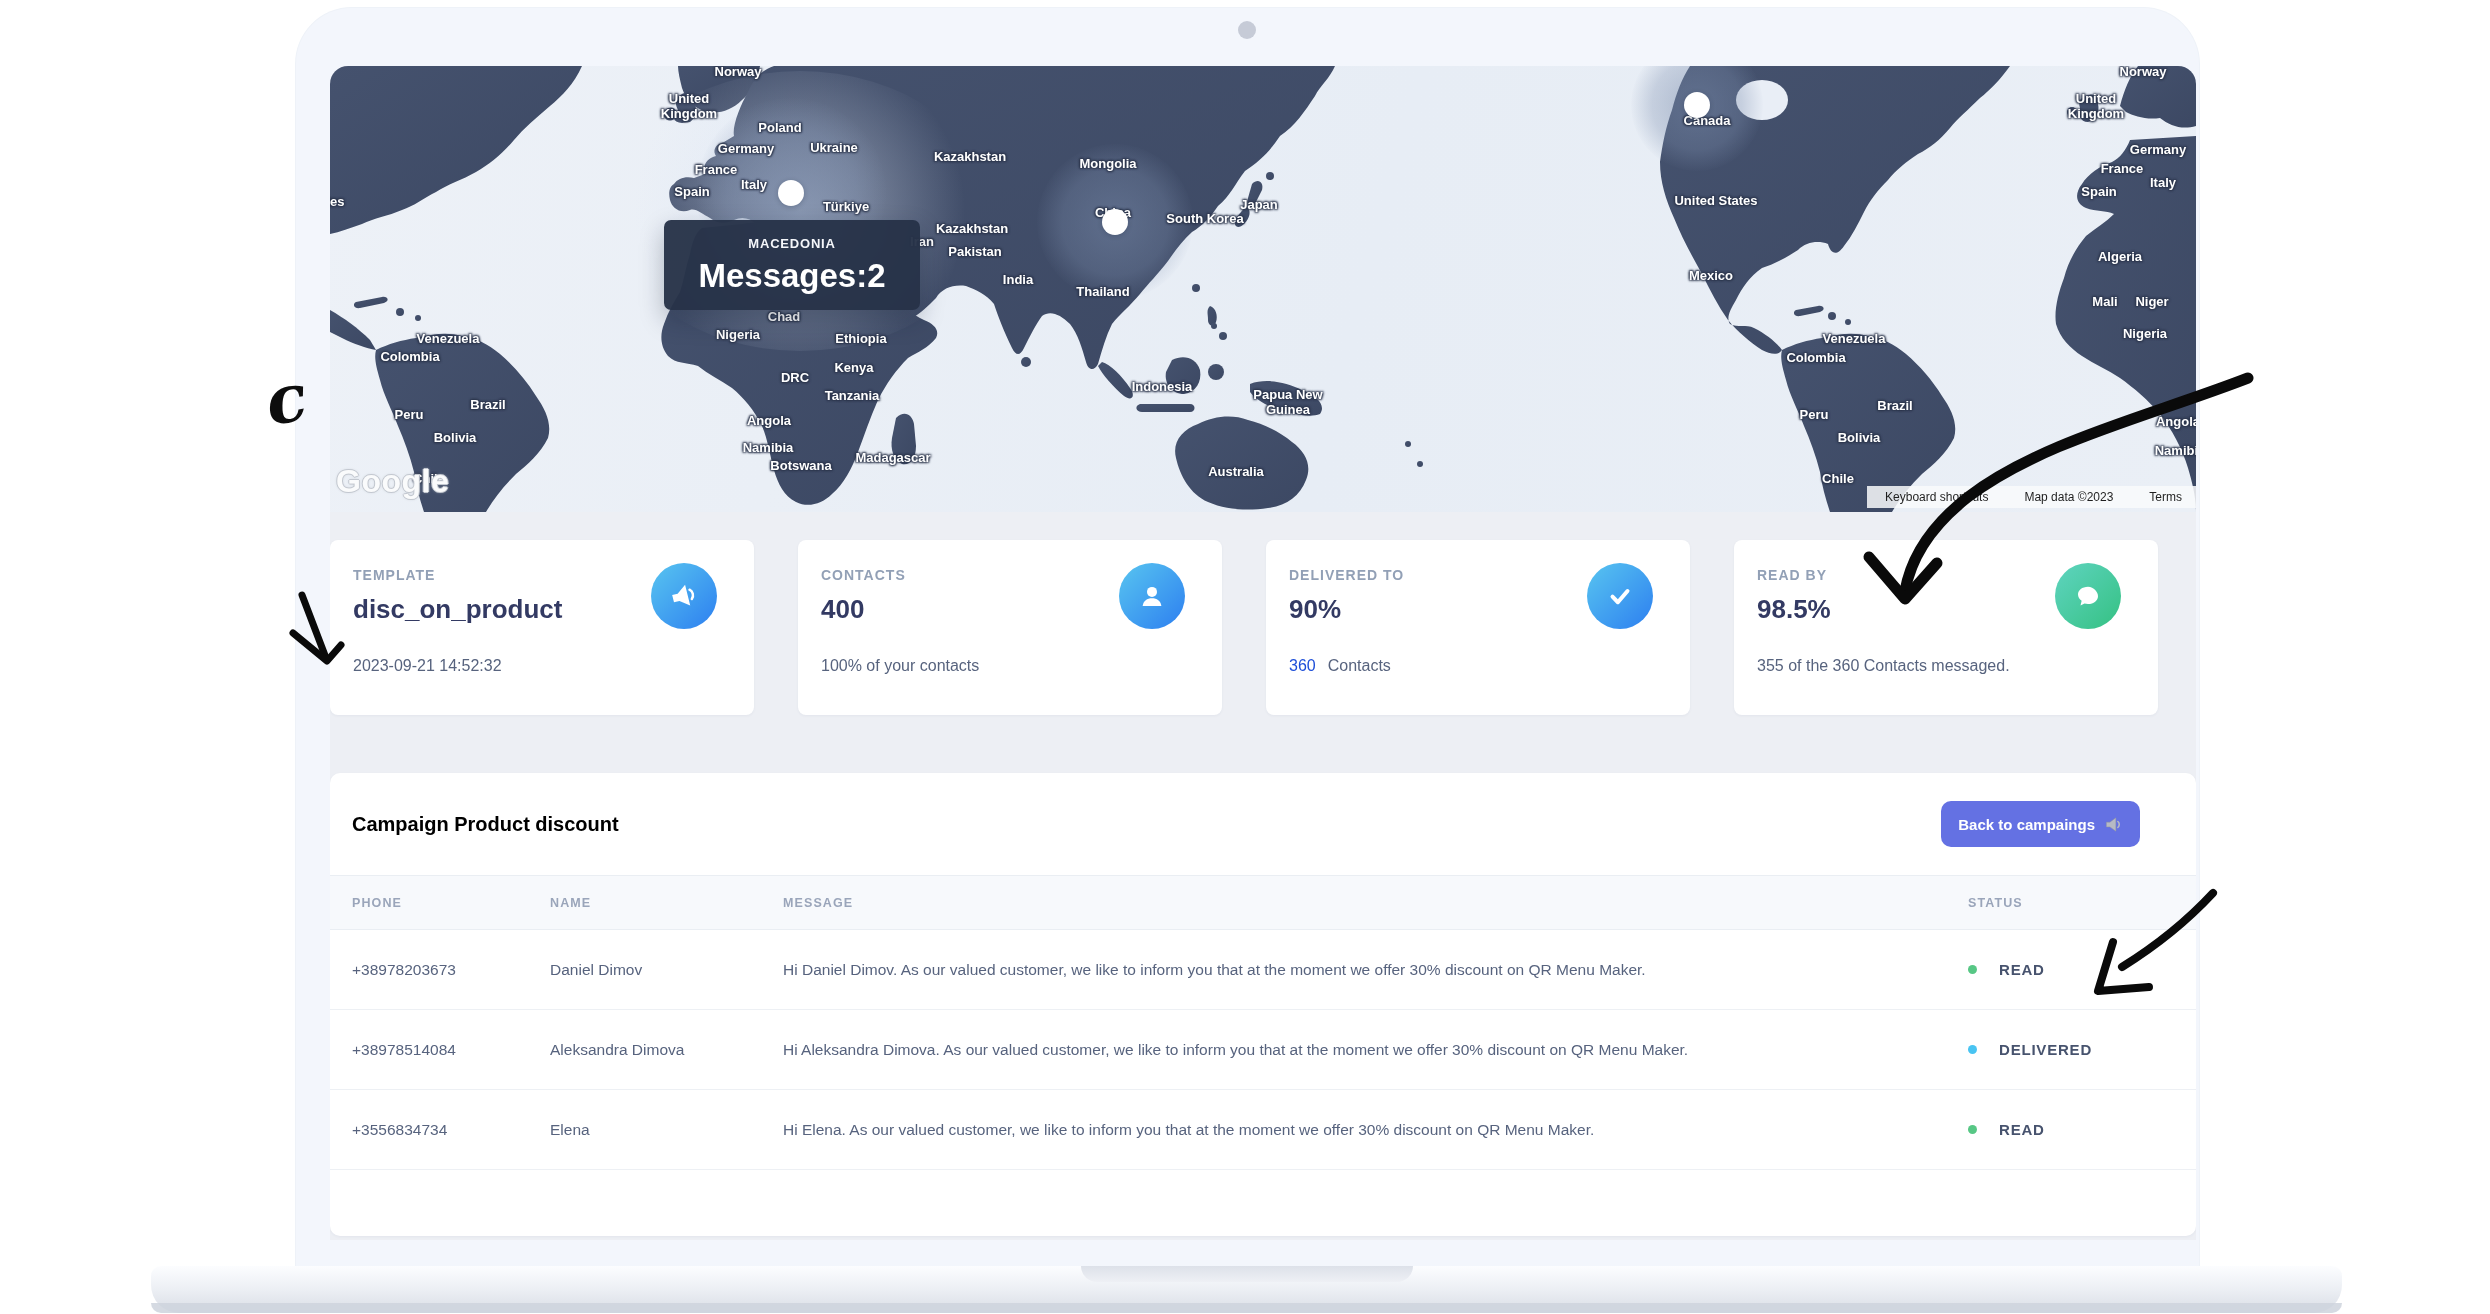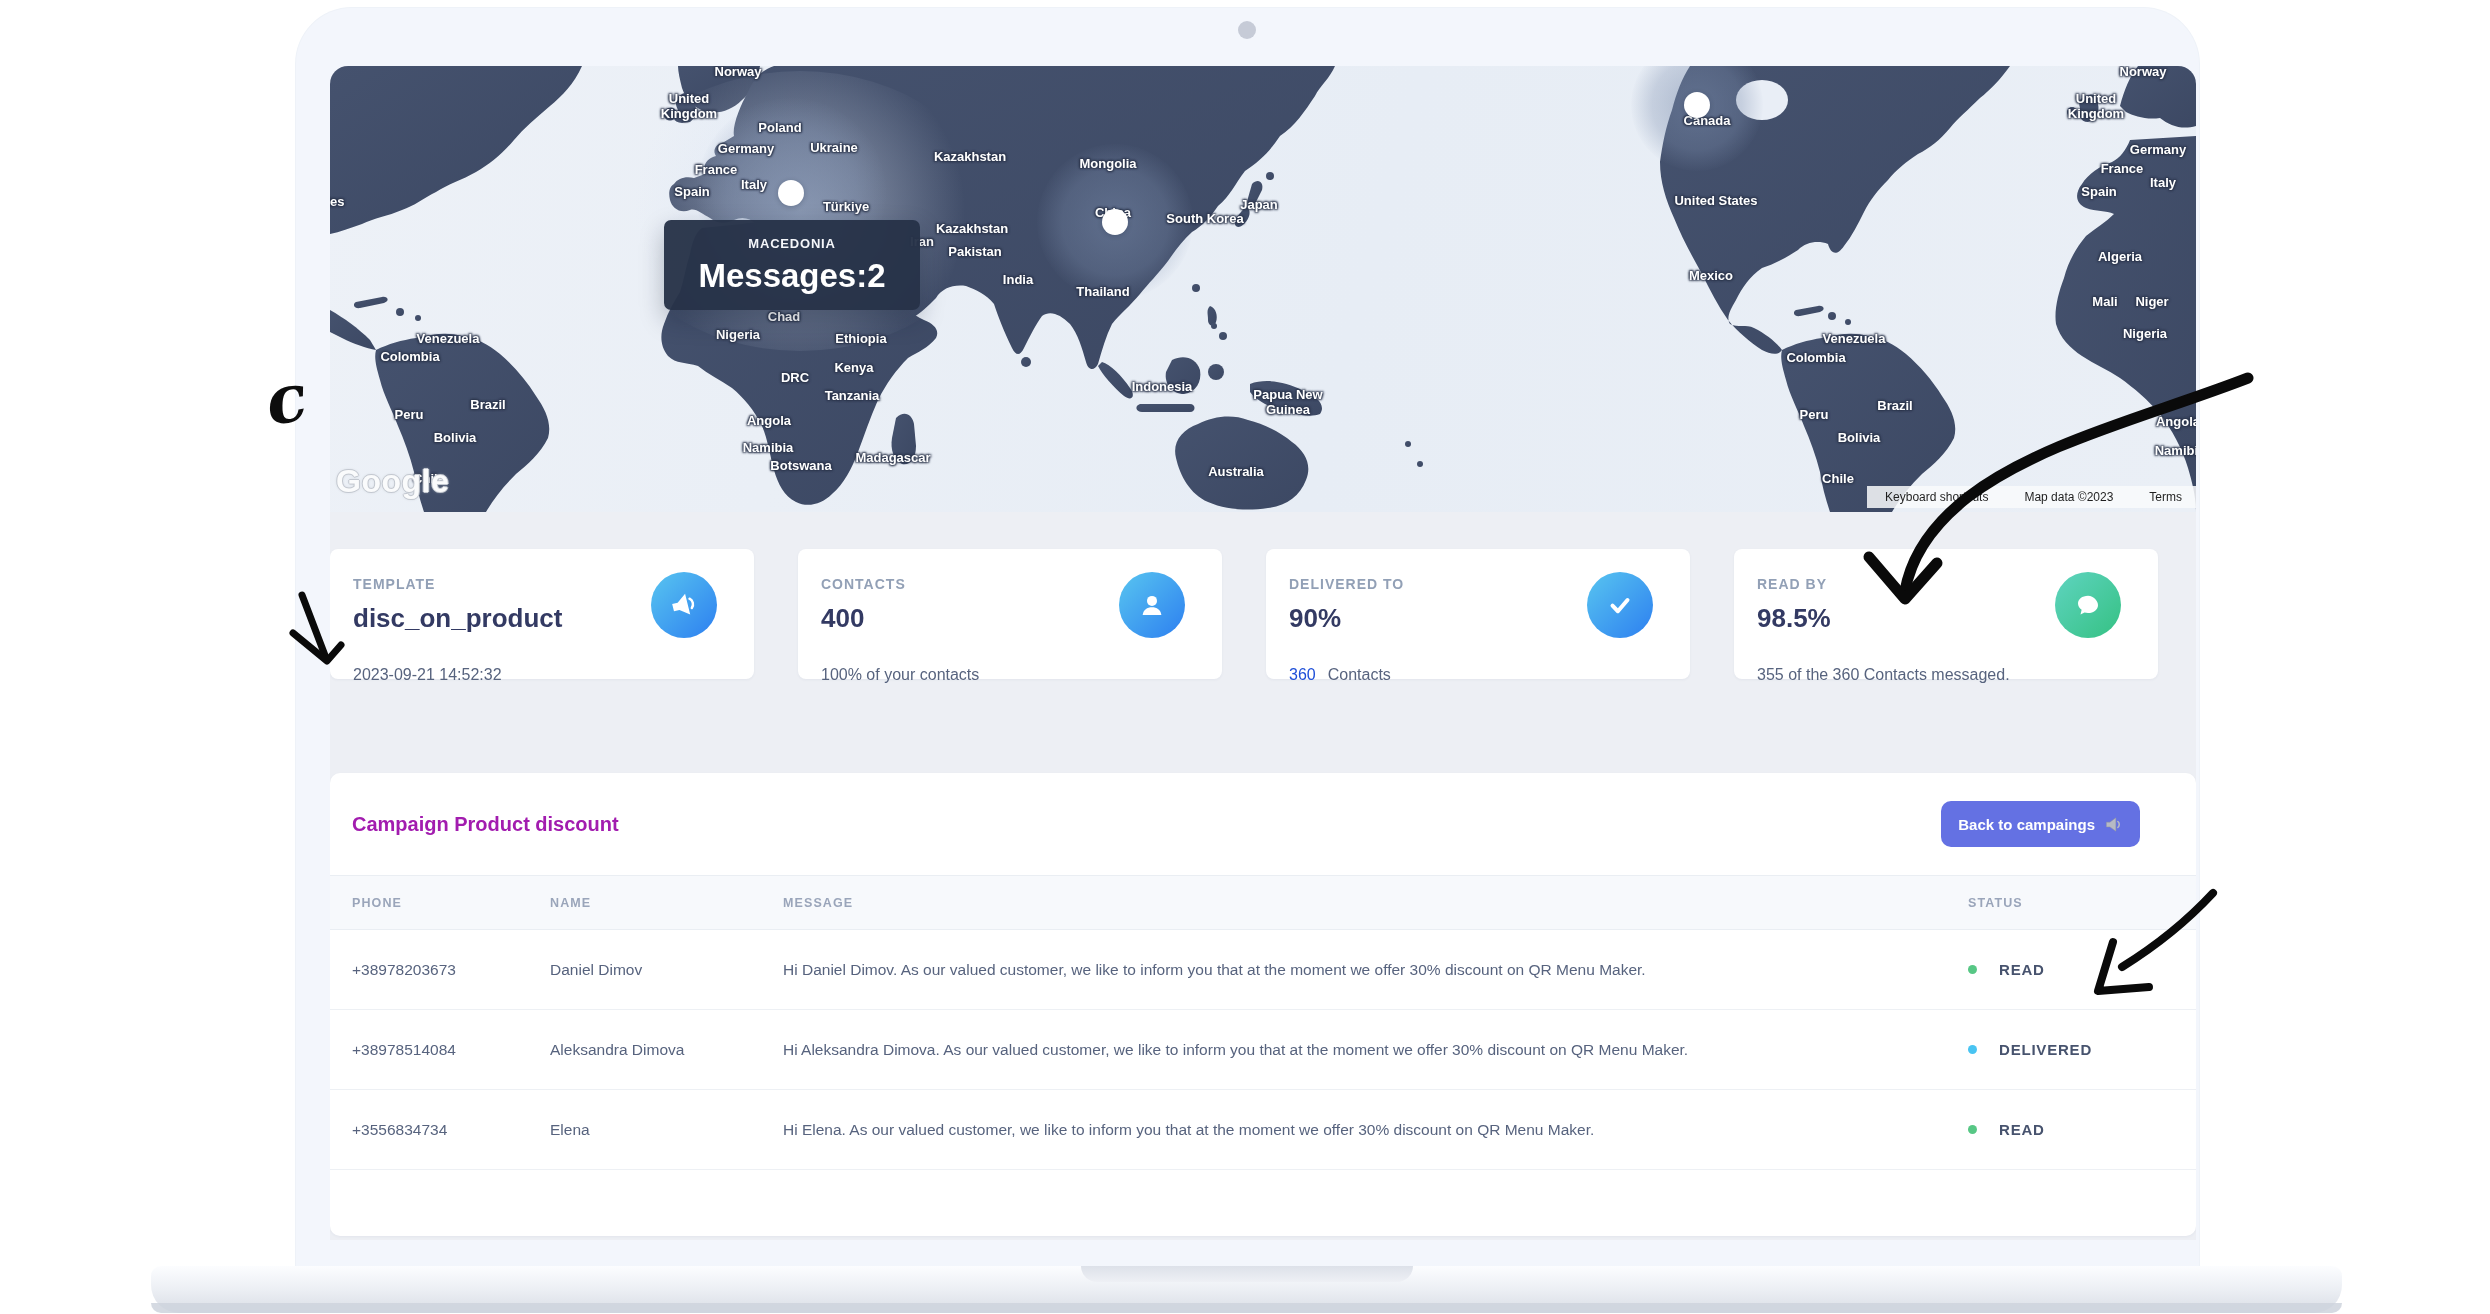--- a/index.html
+++ b/index.html
@@ -44,37 +44,37 @@
   .tt-msg{color:#ffffff;font-size:33px;font-weight:700;}
   .glogo{position:absolute;left:6px;bottom:12px;z-index:7;font-size:32px;font-weight:700;letter-spacing:.5px;
        color:rgba(255,255,255,.92);
        text-shadow:0 1px 0 #c3c8d0,0 -1px 0 #c3c8d0,1px 0 0 #c3c8d0,-1px 0 0 #c3c8d0,0 0 3px #bfc4cc;}
   .attrib{position:absolute;right:0;bottom:4px;z-index:7;height:22px;display:flex;align-items:center;
        gap:36px;padding:0 14px 0 18px;background:rgba(249,250,251,.85);}
   .attrib span{font-size:12px;color:#1f1f1f;}
 
   
   .cards{position:absolute;left:0;top:474px;width:1866px;height:166px;}
-  .card{position:absolute;top:9px;width:424px;height:130px;background:#ffffff;border-radius:8px;
+  .card{position:absolute;top:0;width:424px;height:175px;background:#ffffff;border-radius:8px;
         box-shadow:0 1px 3px rgba(40,60,90,.05);}
   .c-label{position:absolute;left:23px;top:27px;font-size:14px;font-weight:700;letter-spacing:1px;
         color:#92a0b6;}
   .c-value{position:absolute;left:23px;top:54px;font-size:26px;font-weight:700;color:#333a63;}
   .c-sub{position:absolute;left:23px;top:117px;font-size:16px;color:#57637e;}
   .accent{color:#1d4ed8;margin-right:12px;}
   .c-icon{position:absolute;right:37px;top:23px;width:66px;height:66px;border-radius:50%;
         display:flex;align-items:center;justify-content:center;}
   .ic-blue{background:linear-gradient(135deg,#58c5f0 0%,#2d7ff0 100%);}
   .ic-green{background:linear-gradient(135deg,#5fd4c0 0%,#35c183 100%);}
 
   .campaign{position:absolute;left:0;top:707px;width:1866px;height:463px;background:#ffffff;
         border-radius:10px;box-shadow:0 1px 3px rgba(40,60,90,.05);}
   .camp-head{position:absolute;left:0;top:0;width:100%;height:102px;display:flex;align-items:center;
         justify-content:space-between;box-sizing:border-box;padding:0 56px 0 22px;}
-  .camp-title{font-size:20px;font-weight:700;color:#a21caf;}
+  .camp-title{font-size:20px;font-weight:700;color:#000000;}
   .back-btn{display:flex;align-items:center;gap:9px;background:#6471e3;color:#ffffff;border:none;
         border-radius:10px;height:46px;padding:0 17px;font-size:15px;font-weight:700;
         font-family:"Liberation Sans",sans-serif;cursor:pointer;}
   .t-head,.t-row{display:grid;grid-template-columns:198px 233px 1185px 1fr;align-items:center;
         box-sizing:border-box;padding-left:22px;}
   .t-head{position:absolute;top:102px;width:100%;height:55px;background:#f7f9fc;
         border-top:1px solid #eaeef3;border-bottom:1px solid #eaeef3;}
   .t-head span{font-size:12.5px;font-weight:700;letter-spacing:1.1px;color:#9aa5ba;}
   .t-rows{position:absolute;top:157px;width:100%;}
   .t-row{height:80px;border-bottom:1px solid #edf0f4;}

